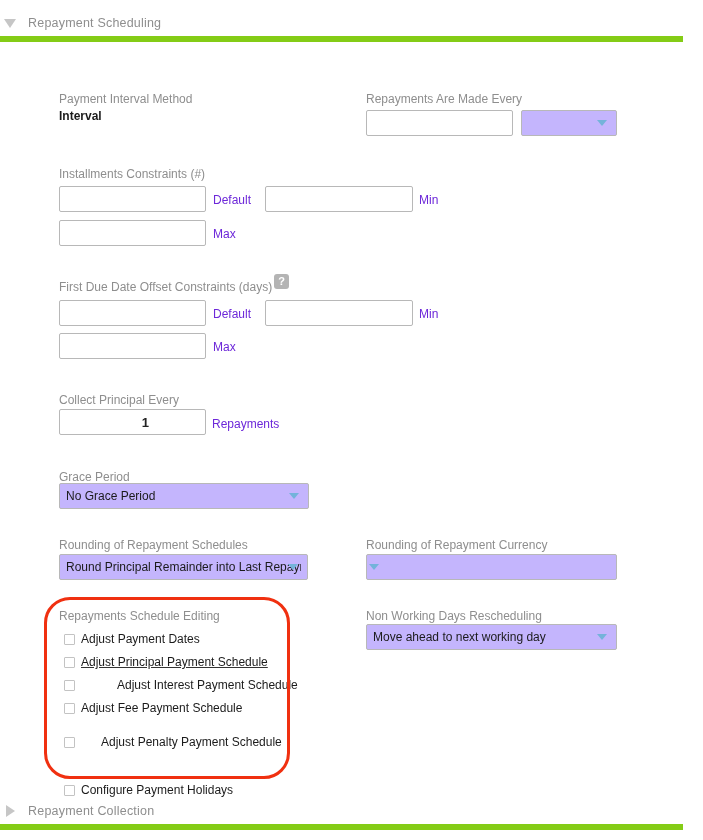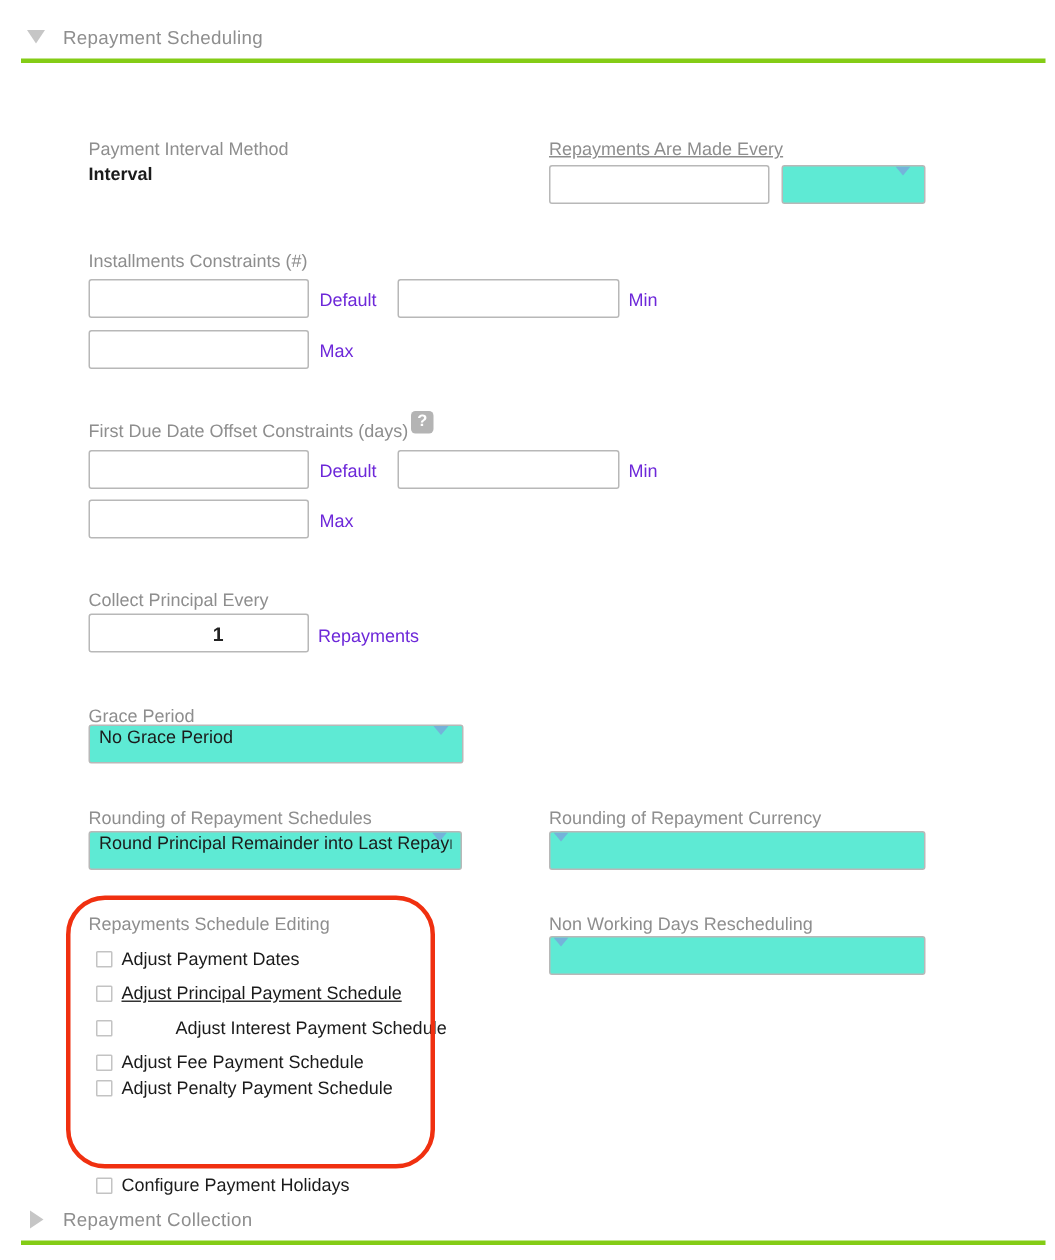--- a/index.html
+++ b/index.html
@@ -13,25 +13,25 @@
     font-family: "Liberation Sans", sans-serif;
     font-size: 12px;
     color: #333333;
     overflow: hidden;
     position: relative;
   }
 
   
   .section-header {
     position: absolute;
-    left: 14px;
+    left: 0;
     width: 683px;
     height: 32px;
     box-sizing: border-box;
-    border-bottom: 3px solid #84cc16;
+    border-bottom: 6px solid #84cc16;
     display: flex;
     align-items: center;
     text-align: right;
   }
   .section-header.top { top: 10px; }
   .section-header.bottom { top: 798px; }
 
   .tri {
     width: 0; height: 0;
     margin-left: 4px;
@@ -95,24 +95,24 @@
     font-weight: bold;
     font-size: 13px;
     padding-right: 56px;
   }
 
   .sel {
     position: absolute;
     box-sizing: border-box;
     height: 26px;
     border: 1px solid #b8b8b8;
-    background: #5eead4;
+    background: #c4b5fd;
     border-radius: 2px;
     display: flex;
-    align-items: flex-start;
+    align-items: center;
     overflow: hidden;
   }
   .sel-text {
     font-size: 12px;
     color: #1b1b1b;
     padding-left: 6px;
     white-space: nowrap;
     overflow: hidden;
     flex: 1 1 auto;
   }
@@ -185,21 +185,21 @@
 <body>
 
 <div class="section-header top">
   <span class="tri tri-down"></span>
   <span class="section-title">Repayment Scheduling</span>
 </div>
 
 <div class="fld-label" style="left:59px; top:92px;">Payment Interval Method</div>
 <div class="fld-value-strong" style="left:59px; top:109px;">Interval</div>
 
-<div class="fld-label" style="left:366px; top:92px;text-decoration:underline;">Repayments Are Made Every</div>
+<div class="fld-label" style="left:366px; top:92px;">Repayments Are Made Every</div>
 <input class="txt" style="left: 366px; top: 110px; width: 147px;" value="">
 <div class="sel" style="left:521px; top:110px; width:96px;">
   <span class="sel-text"></span>
   <span class="sel-arrow"></span>
 </div>
 
 <div class="fld-label" style="left:59px; top:167px;">Installments Constraints (#)</div>
 <input class="txt" style="left: 59px; top: 186px; width: 147px;" value="">
 <div class="side-label" style="left:213px; top:193px;">Default</div>
 <input class="txt" style="left: 265px; top: 186px; width: 148px;" value="">
@@ -248,31 +248,32 @@
   <span class="cb-label">Adjust Principal Payment Schedule</span>
 </div>
 <div class="cb-row" style="top:677px;gap:36px;">
   <span class="cb-box"></span>
   <span class="cb-label">Adjust Interest Payment Schedule</span>
 </div>
 <div class="cb-row" style="top:700px;">
   <span class="cb-box"></span>
   <span class="cb-label">Adjust Fee Payment Schedule</span>
 </div>
-<div class="cb-row" style="top:717px;">
+<div class="cb-row" style="top:734px;gap:20px;">
   <span class="cb-box"></span>
   <span class="cb-label">Adjust Penalty Payment Schedule</span>
 </div>
 <div class="cb-row" style="top:746px;margin-top:36px;">
   <span class="cb-box"></span>
   <span class="cb-label">Configure Payment Holidays</span>
 </div>
 
 <div class="fld-label" style="left:366px; top:609px;">Non Working Days Rescheduling</div>
 <div class="sel" style="left:366px; top:624px; width:251px;">
+  <span class="sel-text">Move ahead to next working day</span>
   <span class="sel-arrow"></span>
 </div>
 
 <div class="annot"></div>
 
 <div class="section-header bottom">
   <span class="tri tri-right"></span>
   <span class="section-title">Repayment Collection</span>
 </div>
 

